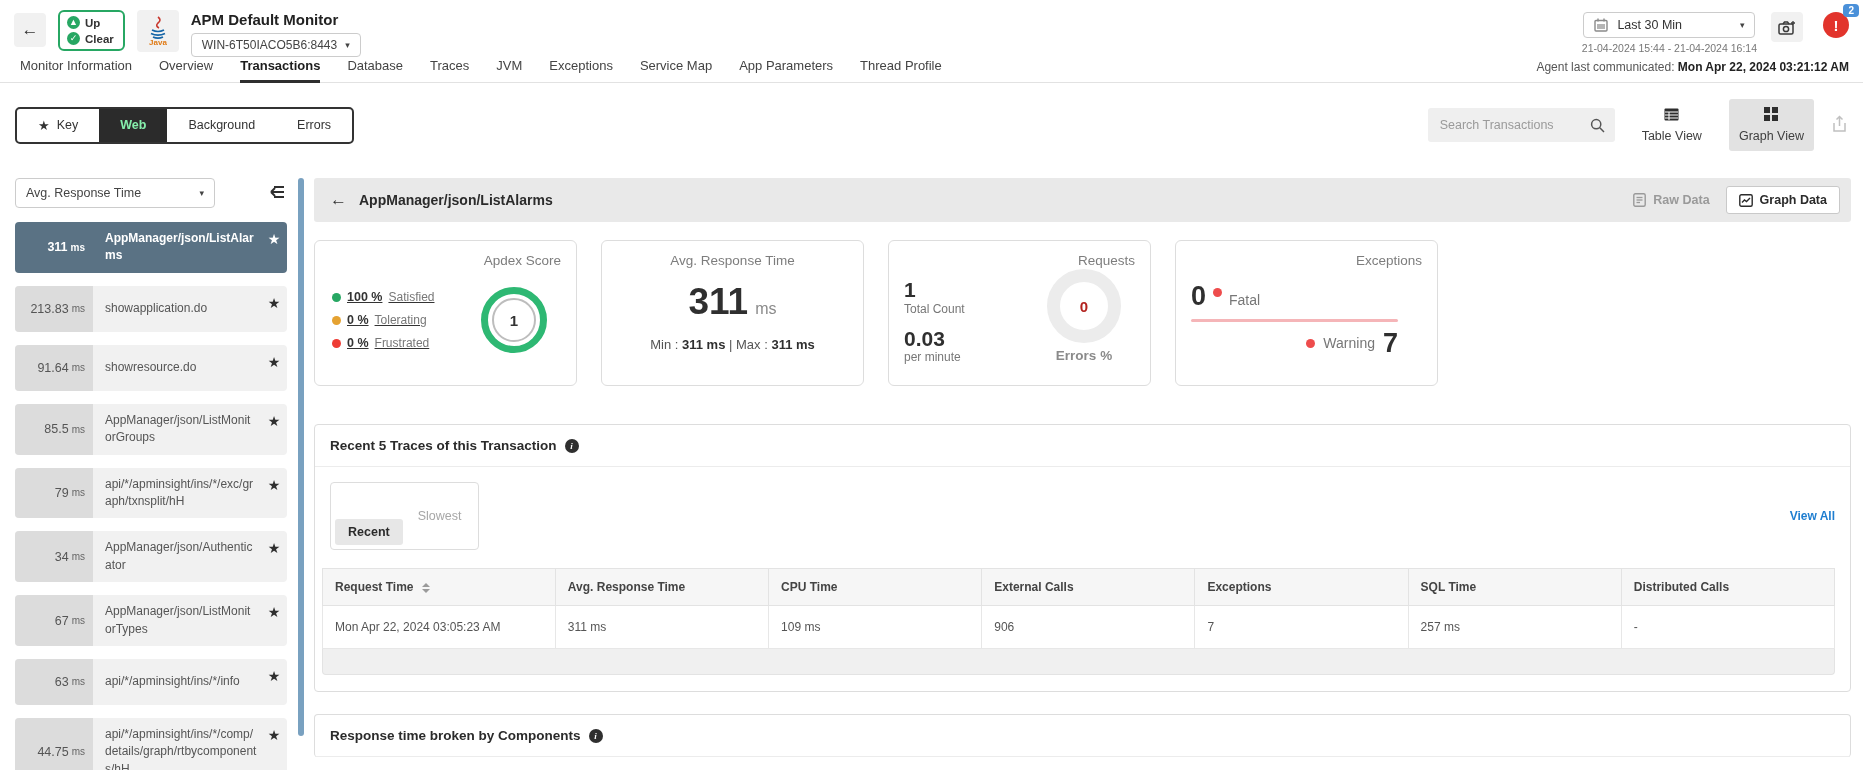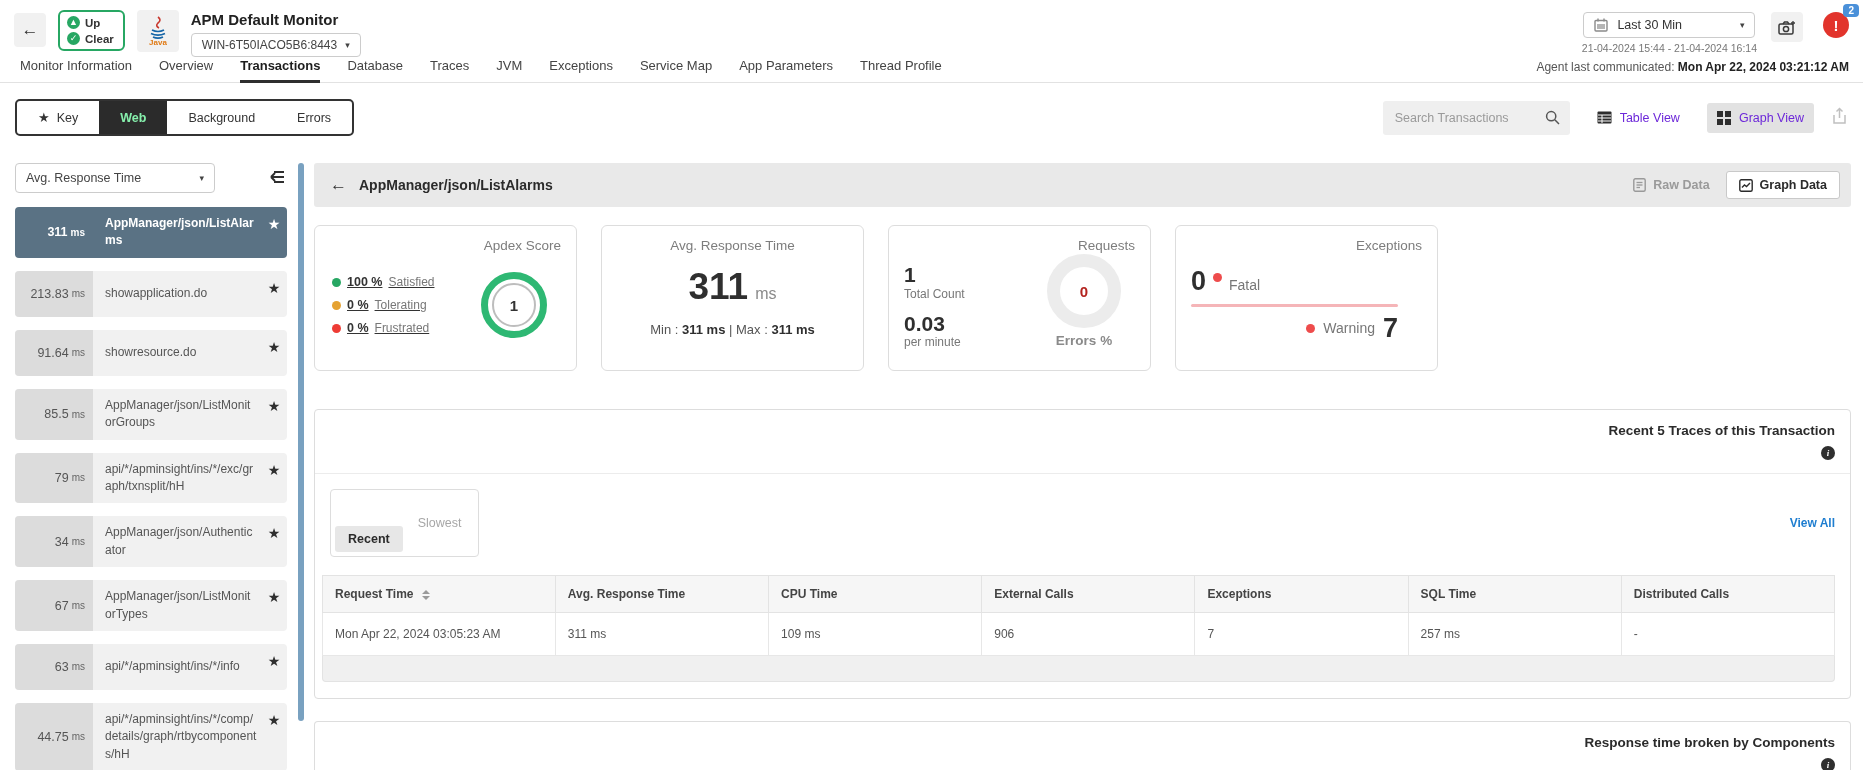--- a/index.html
+++ b/index.html
@@ -52,22 +52,22 @@
   .subtabs { display:flex; align-items:stretch; border:2px solid #333; border-radius:5px; overflow:hidden;
     height:37px; background:#fff; }
   .subtab { display:flex; align-items:center; gap:7px; padding:0 21px; font-size:12.5px; color:#333; cursor:pointer; }
   .subtab.active { background:#2b2b2b; color:#86efac; font-weight:bold; }
   .star-sm { font-size:13px; }
   .toolbar { display:flex; align-items:center; gap:17px; }
   .search-box { display:flex; align-items:center; background:#efefef; border-radius:3px; height:34px;
     padding:0 10px 0 12px; width:187px; }
   .search-box input { border:none; background:transparent; outline:none; font-size:12.5px; color:#444; flex:1; width:120px; }
   .search-box input::placeholder { color:#9a9a9a; }
-  .viewbtn { display:flex; align-items:center; gap:8px; font-size:12.5px; color:#6d28d9; background:transparent;
-    border:none; padding:8px 10px; border-radius:3px; cursor:pointer; }
+  .viewbtn { display:flex; align-items:center; gap:8px; font-size:12.5px; color:#404040; background:transparent;
+    border:none; padding:8px 10px; border-radius:3px; cursor:pointer;flex-direction:column; }
   .viewbtn.active { background:#e2e2e2; }
   .grid-ic { display:grid; grid-template-columns:6px 6px; grid-template-rows:6px 6px; gap:2px; }
   .grid-ic span { background:#2d2d2d; }
   .share-btn { background:none; border:none; cursor:pointer; color:#c0c0c0; }
 
   
   .bodyrow { display:flex; margin-top:27px; height:558px; }
   .sidebar { width:287px; padding-left:15px; flex-shrink:0; }
   .side-top { display:flex; align-items:center; justify-content:space-between; }
   .metric-select { display:flex; align-items:center; justify-content:space-between; border:1px solid #ccc;
@@ -135,21 +135,21 @@
   .exc-fatal { display:flex; align-items:flex-end; gap:7px; }
   .exc-big { font-size:27px; font-weight:bold; color:#2f2f2f; line-height:1; }
   .exc-dot-up { position:relative; top:-13px; left:0; }
   .exc-lbl { font-size:14px; color:#777; padding-bottom:2px; }
   .exc-line { height:3px; background:#f5b5b8; border-radius:2px; margin:9px 24px 8px 0; }
   .exc-warning { display:flex; align-items:center; justify-content:flex-end; gap:8px; margin-right:24px; }
   .dot.r2 { background:#ee4c4c; }
 
   
   .section { border:1px solid #ddd; border-radius:4px; margin-top:38px; background:#fff; }
-  .sec-title-row { display:flex; align-items:flex-end; gap:8px; padding:13px 15px; border-bottom:1px solid #ececec;flex-direction:column; }
+  .sec-title-row { display:flex; align-items:center; gap:8px; padding:13px 15px; border-bottom:1px solid #ececec; }
   .sec-title { font-size:13.5px; font-weight:bold; color:#2b2b2b; }
   .info-ic { width:14px; height:14px; border-radius:50%; background:#2f2f2f; color:#fff; font-size:9px;
     font-weight:bold; display:inline-flex; align-items:center; justify-content:center;
     font-family:"Liberation Serif",serif; font-style:italic; }
   .sec-tools { display:flex; align-items:center; justify-content:space-between; padding:15px 15px 0 15px; }
   .rs-toggle { display:flex; border:1px solid #ddd; border-radius:4px; padding:4px; gap:2px; }
   .rs-btn { font-size:12.5px; padding:6px 13px; border:none; border-radius:3px; background:transparent;
     color:#a7a7a7; cursor:pointer; }
   .rs-btn.active { background:#e7e7e7; color:#2b2b2b; font-weight:bold;margin-top:32px; }
   .view-all { font-size:12px; font-weight:bold; color:#1f7ed0; text-decoration:none; cursor:pointer; }

